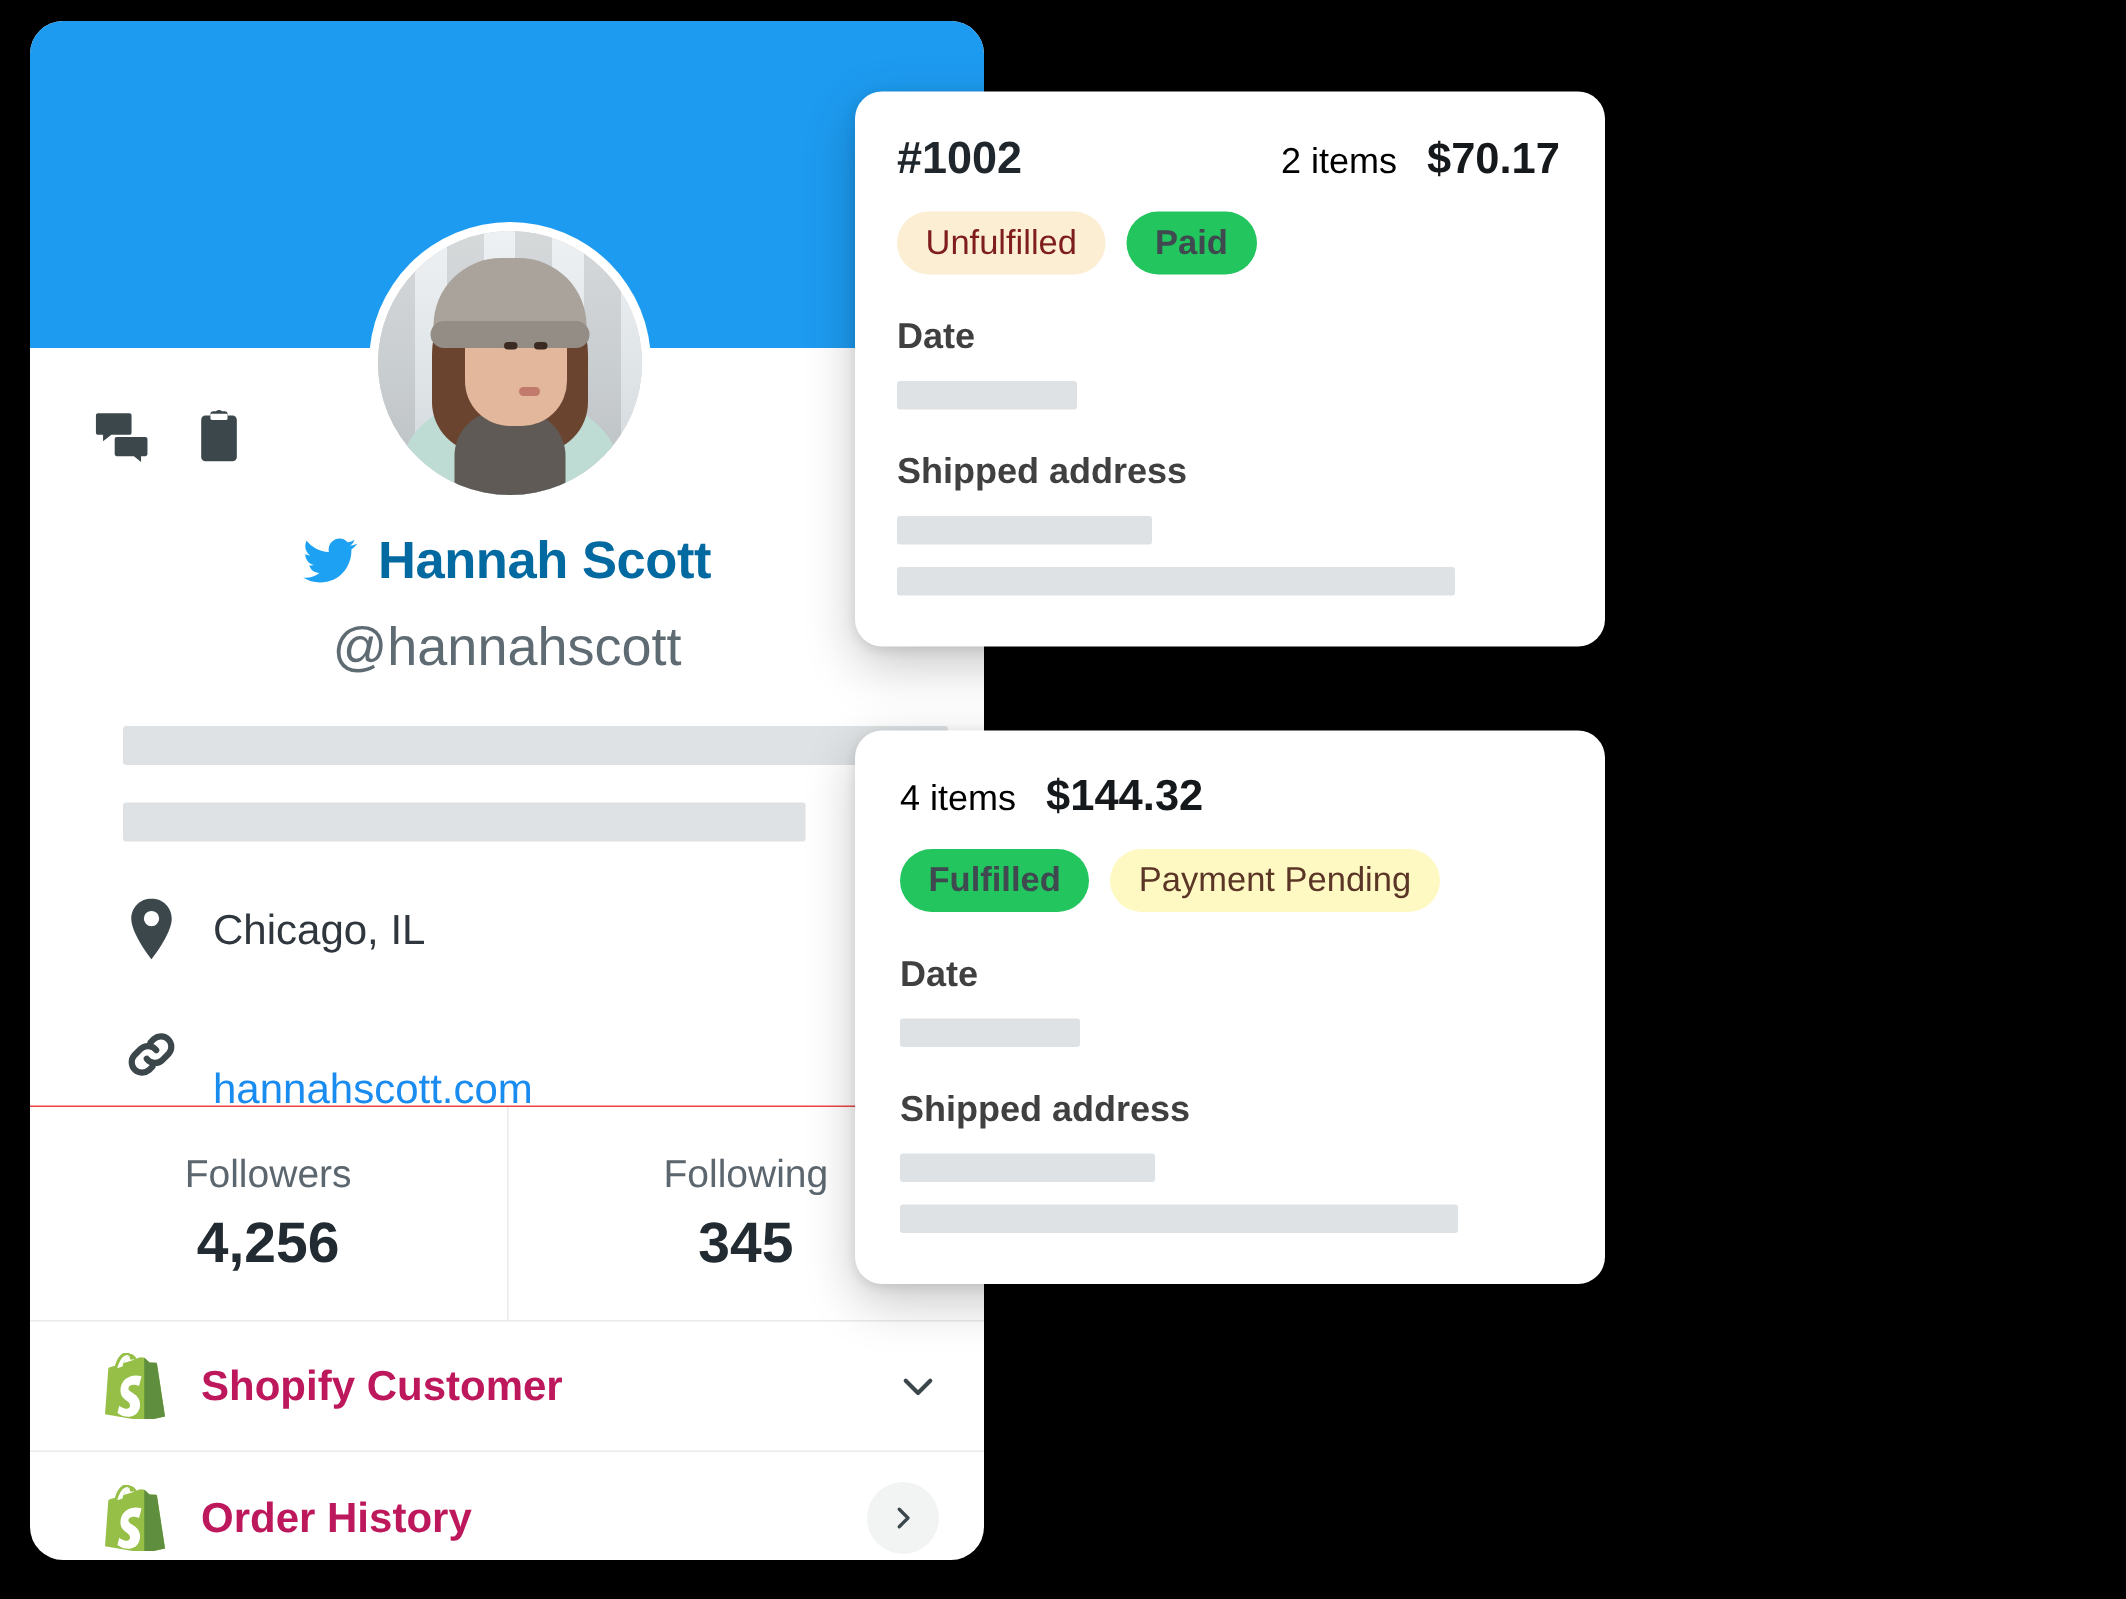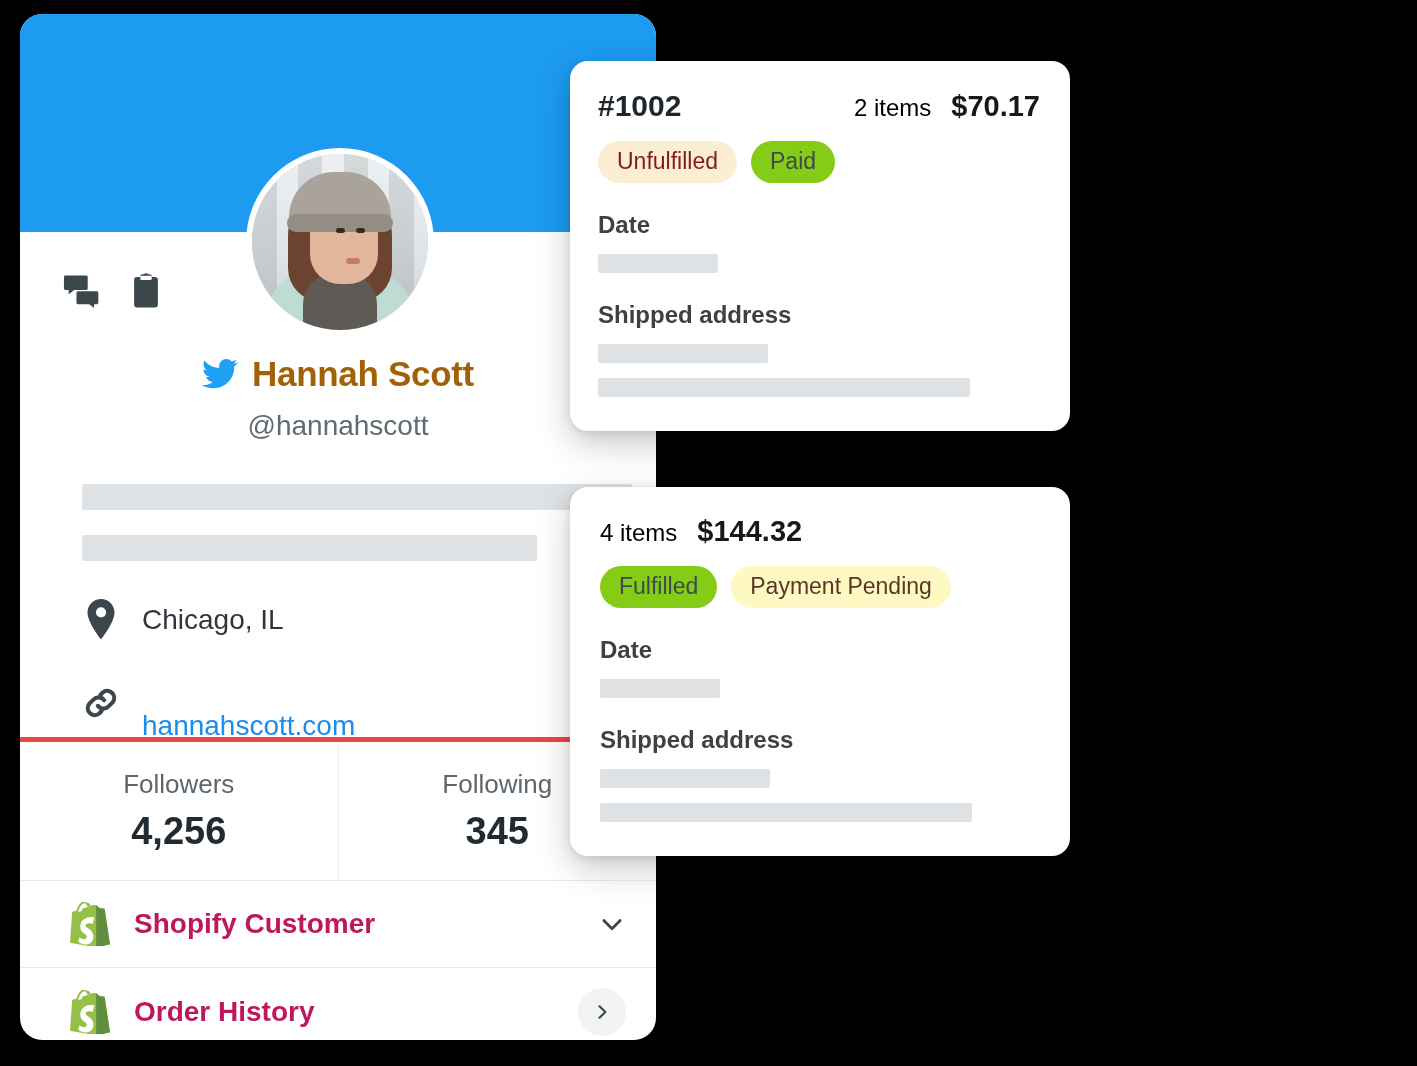--- a/index.html
+++ b/index.html
@@ -161,26 +161,26 @@
   .name-row {
     display: flex;
     align-items: center;
     justify-content: center;
     gap: 14px;
   }
   .twitter-bird { width: 36px; height: 32px; display: block; flex: none; }
   .display-name {
     font-size: 35px;
     font-weight: 700;
-    color: #a16207;
+    color: #0369a1;
     letter-spacing: -0.3px;
   }
   .handle {
     margin-top: 16px;
-    font-size: 28px;
+    font-size: 36px;
     color: #5f6b73;
   }
   .sk-bar {
     background: #dee2e4;
     border-radius: 2px;
   }
   .sk-line-1 { position: absolute; left: 62px; top: 470px; width: 550px; height: 26px; }
   .sk-line-2 { position: absolute; left: 62px; top: 521px; width: 455px; height: 26px; }
 
   .meta-row {
@@ -194,21 +194,21 @@
   .meta-icon { width: 38px; height: 42px; display: block; flex: none; }
   .meta-text { font-size: 28px; color: #2f363d; }
   .meta-link { font-size: 28px; color: #1a8cf0; cursor: pointer; margin-top: 47px; }
 
   .stats {
     position: absolute;
     left: 0; right: 0;
     top: 723px;
     height: 144px;
     display: flex;
-    border-top: 5px solid #ef4444;
+    border-top: 1px solid #ef4444;
     border-bottom: 1px solid #e8eaec;
     justify-content: flex-end;
   }
   .stat {
     flex: 1;
     display: flex;
     flex-direction: column;
     align-items: center;
     justify-content: center;
     gap: 10px;
@@ -286,21 +286,21 @@
     gap: 14px;
   }
   .badge {
     font-size: 23px;
     border-radius: 22px;
     padding: 7px 19px 9px 19px;
     line-height: 1.15;
     white-space: nowrap;
   }
   .badge-yellow  { background: #fbeed2; color: #7f1d1d; }
-  .badge-gray    { background: #84cc16; color: #3f494f; }
+  .badge-gray    { background: #22c55e; color: #3f494f; font-weight: bold; }
   .badge-peach   { background: #fef9c3; color: #5b3526; text-align: center; }
 
   .field-label {
     margin-top: 28px;
     font-size: 24px;
     font-weight: 700;
     color: #404040;
   }
   .ph {
     background: #dee2e4;

